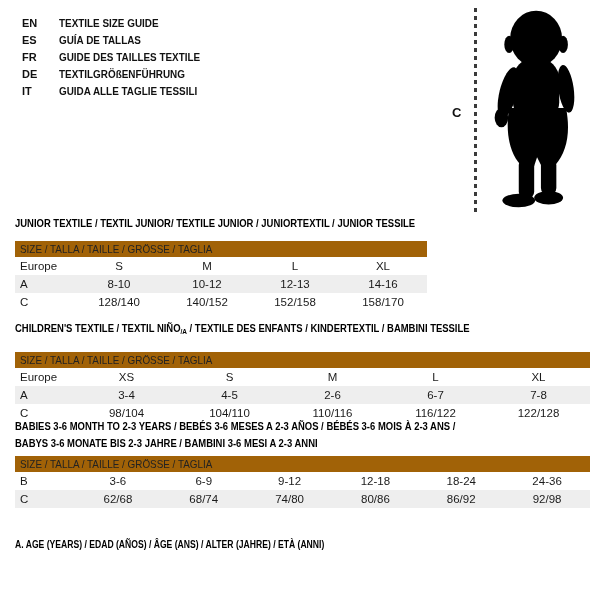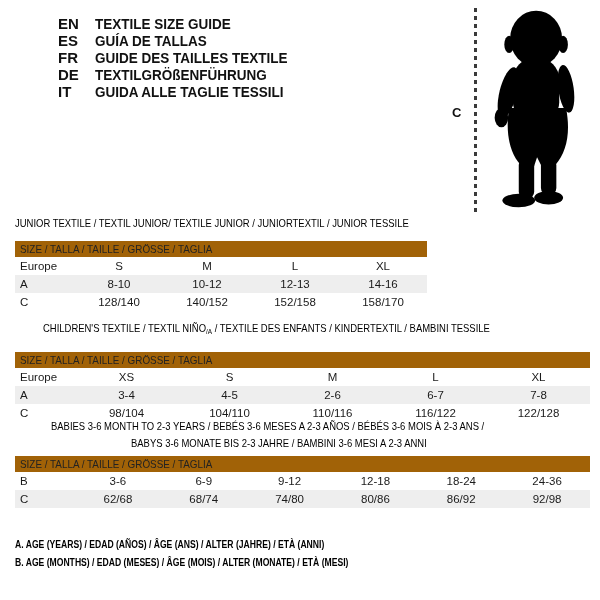--- a/index.html
+++ b/index.html
@@ -4,39 +4,39 @@
 <style>
   html,body { margin:0; padding:0; background:#fff; }
   .page {
     position:relative; width:600px; height:600px; background:#ffffff;
     font-family:"Liberation Sans", sans-serif; color:#111; overflow:hidden;
   }
   .condensed { transform:scaleX(0.86); transform-origin:0 50%; white-space:nowrap; display:inline-block; }
 
   
   .lang-list { position:absolute; top:15px; left:22px; }
-  .lang-row { display:flex; line-height:17px; font-weight:bold; font-size:15px;margin-left:36px; }
+  .lang-row { display:flex; line-height:17px; font-weight:bold; font-size:11px; }
   .lang-code { width:37px; flex:0 0 37px; }
   .lang-label { white-space:nowrap; transform:scaleX(0.9); transform-origin:0 50%; }
 
   
   .figure { position:absolute; left:450px; top:5px; width:148px; height:210px; }
   .dash-line {
     position:absolute; left:24px; top:3px; width:3px; height:204px;
     background:repeating-linear-gradient(to bottom,#3a3a3a 0 4px,transparent 4px 8px);
   }
   .height-label { position:absolute; left:2px; top:100px; font-weight:bold; font-size:13px; }
   .baby-svg { position:absolute; left:36px; top:0; }
 
   
   .section { position:absolute; left:15px; }
   .sec-junior   { top:216px; width:412px; }
   .sec-children { top:321px; width:575px; }
   .sec-babies   { top:418px; width:575px; }
-  .sec-heading { font-weight:normal; font-size:11px; line-height:14px; color:#000;text-align:center; }
+  .sec-heading { font-weight:bold; font-size:11px; line-height:14px; color:#000; }
   .sec-heading .sub { font-size:7.5px; vertical-align:-2px; }
   .heading-line { display:block; line-height:17px; }
   .sec-junior .heading-gap { height:11px; }
   .sec-children .heading-gap { height:13px; }
   .sec-babies .heading-gap { height:4px; }
 
   table { width:100%; border-collapse:collapse; table-layout:fixed; font-size:11.5px; color:#1a1a1a; }
   col.label-col { width:60px; }
   th.size-band {
     background:#a16207; font-weight:normal; text-align:left;
@@ -236,16 +236,15 @@
           <td>80/86</td>
           <td>86/92</td>
           <td>92/98</td>
         </tr>
       </tbody>
     </table>
   </div>
 
   <div class="footnotes">
     <div class="footnote"><span class="condensed">A. AGE (YEARS) / EDAD (AÑOS) / ÂGE (ANS) / ALTER (JAHRE) / ETÀ (ANNI)</span></div>
-    <div class="footnote"><span class="condensed">B. AGE (MONTHS) / EDAD (MESES) / ÂGE (MOIS) / ALTER (MONATE) / ETÀ (MESI)</span></div>
   </div>
 
 </div>
 
 </body></html>

